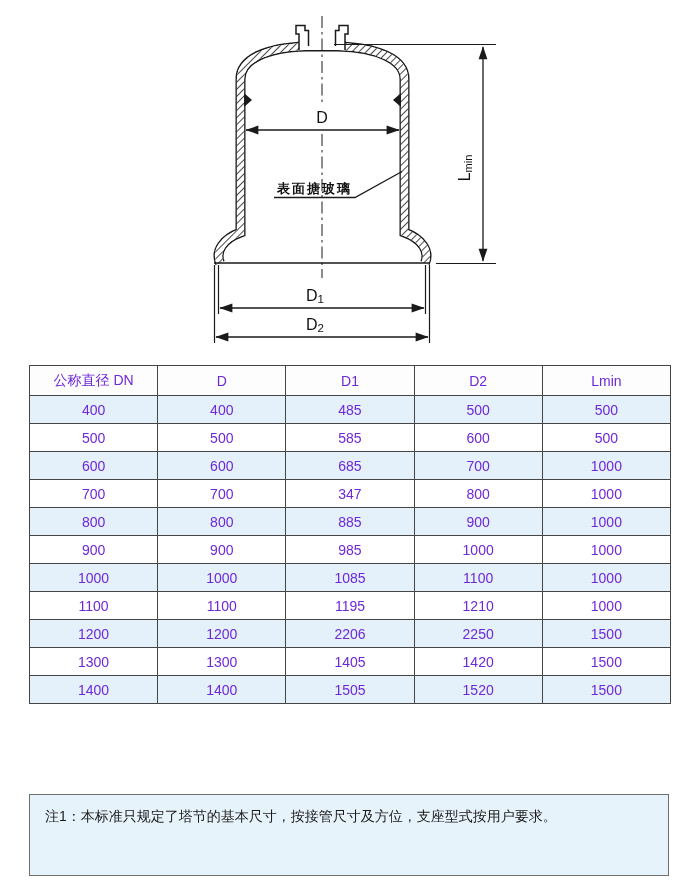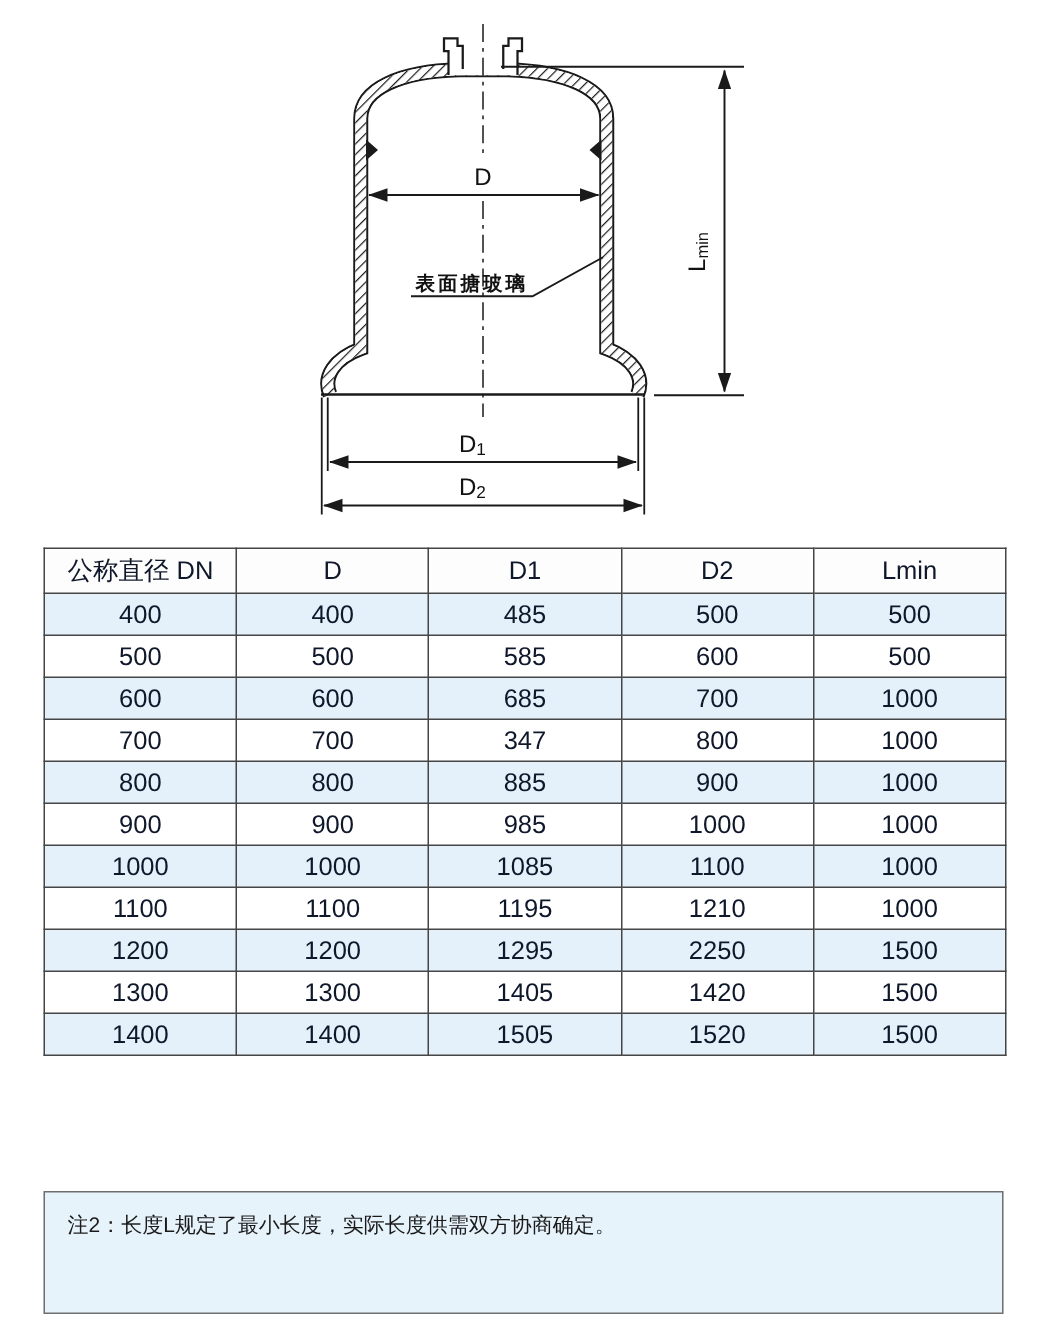--- a/index.html
+++ b/index.html
@@ -5,21 +5,21 @@
   html,body { margin:0; padding:0; background:#ffffff; }
   .page {
     position:relative; width:700px; height:890px; background:#ffffff;
     font-family:"Liberation Sans","DejaVu Sans",sans-serif; color:#1c1c1c;
     overflow:hidden;
   }
   .diagram { position:absolute; left:0; top:0; width:700px; height:358px; }
   .sheet { position:absolute; left:29px; top:365px; width:642px; }
   table.dims {
     width:100%; border-collapse:collapse; table-layout:fixed;
-    font-size:17px; color:#0f172a;
+    font-size:14px; color:#6d28d9;
   }
   table.dims th, table.dims td {
     border:1.5px solid var(--border,#454545); text-align:center; padding:0;
     font-weight:normal;
   }
   table.dims thead th { height:29px; background:#fdfdfd; }
   table.dims tbody td { height:27px; background:#ffffff; }
   table.dims tbody tr:nth-child(odd) td { background:var(--row-alt,#e4f1fb); }
   .notes {
     position:absolute; left:29px; top:794px; width:640px; height:82px;
@@ -171,21 +171,21 @@
           <tr>
       <td>1100</td>
       <td>1100</td>
       <td>1195</td>
       <td>1210</td>
       <td>1000</td>
     </tr>
           <tr>
       <td>1200</td>
       <td>1200</td>
-      <td>1295</td>
+      <td>2206</td>
       <td>2250</td>
       <td>1500</td>
     </tr>
           <tr>
       <td>1300</td>
       <td>1300</td>
       <td>1405</td>
       <td>1420</td>
       <td>1500</td>
     </tr>
@@ -194,16 +194,16 @@
       <td>1400</td>
       <td>1505</td>
       <td>1520</td>
       <td>1500</td>
     </tr>
         </tbody>
     </table>
   </div>
 
   <div class="notes">
-    <div class="note-line">注2：长度L规定了最小长度，实际长度供需双方协商确定。</div>
+    <div class="note-line">注1：本标准只规定了塔节的基本尺寸，按接管尺寸及方位，支座型式按用户要求。</div>
   </div>
 
 </div>
 
 </body></html>

